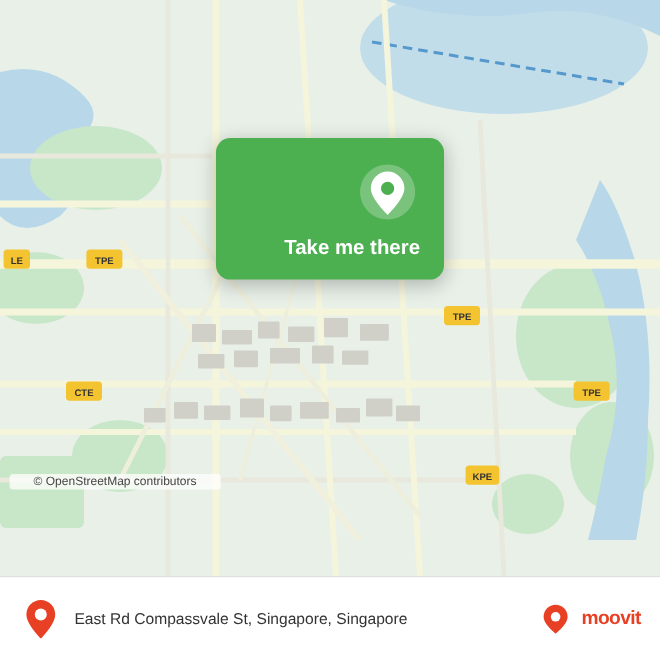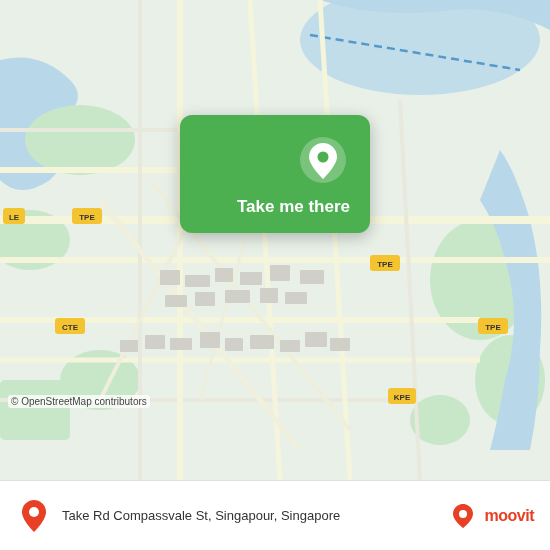--- a/index.html
+++ b/index.html
@@ -102,21 +102,21 @@
     }
 
     
     #copyright {
       position: absolute;
       bottom: 72px;
       left: 8px;
       font-size: 10px;
       color: #444;
       background: rgba(255,255,255,0.75);
-      padding: 1px 3px;
+      padding: 1px 20px;
       border-radius: 3px;
     }
   </style>
 </head>
 <body>
 
 <div id="map-container">
   
   <svg id="map-svg" viewBox="0 0 550 480" xmlns="http://www.w3.org/2000/svg">
 
@@ -220,21 +220,21 @@
   </div>
 </div>
 
 <div id="bottom-bar">
 
   <svg id="location-pin-icon" viewBox="0 0 36 36" xmlns="http://www.w3.org/2000/svg">
     <path d="M18 2 C11.4 2 6 7.4 6 14 C6 22.5 18 34 18 34 C18 34 30 22.5 30 14 C30 7.4 24.6 2 18 2 Z" fill="#e84025"></path>
     <circle cx="18" cy="14" r="5" fill="white"></circle>
   </svg>
 
-  <span id="address-text">Take Rd Compassvale St, Singapour, Singapore</span>
+  <span id="address-text">East Rd Compassvale St, Singapore, Singapore</span>
 
   <div id="moovit-logo">
     <svg id="moovit-pin" viewBox="0 0 28 28" xmlns="http://www.w3.org/2000/svg">
       <path d="M14 2 C8.5 2 4 6.5 4 12 C4 18.5 14 26 14 26 C14 26 24 18.5 24 12 C24 6.5 19.5 2 14 2 Z" fill="#e84025"></path>
       <circle cx="14" cy="12" r="4" fill="white"></circle>
     </svg>
     <span id="moovit-text">moovit</span>
   </div>
 </div>
 

